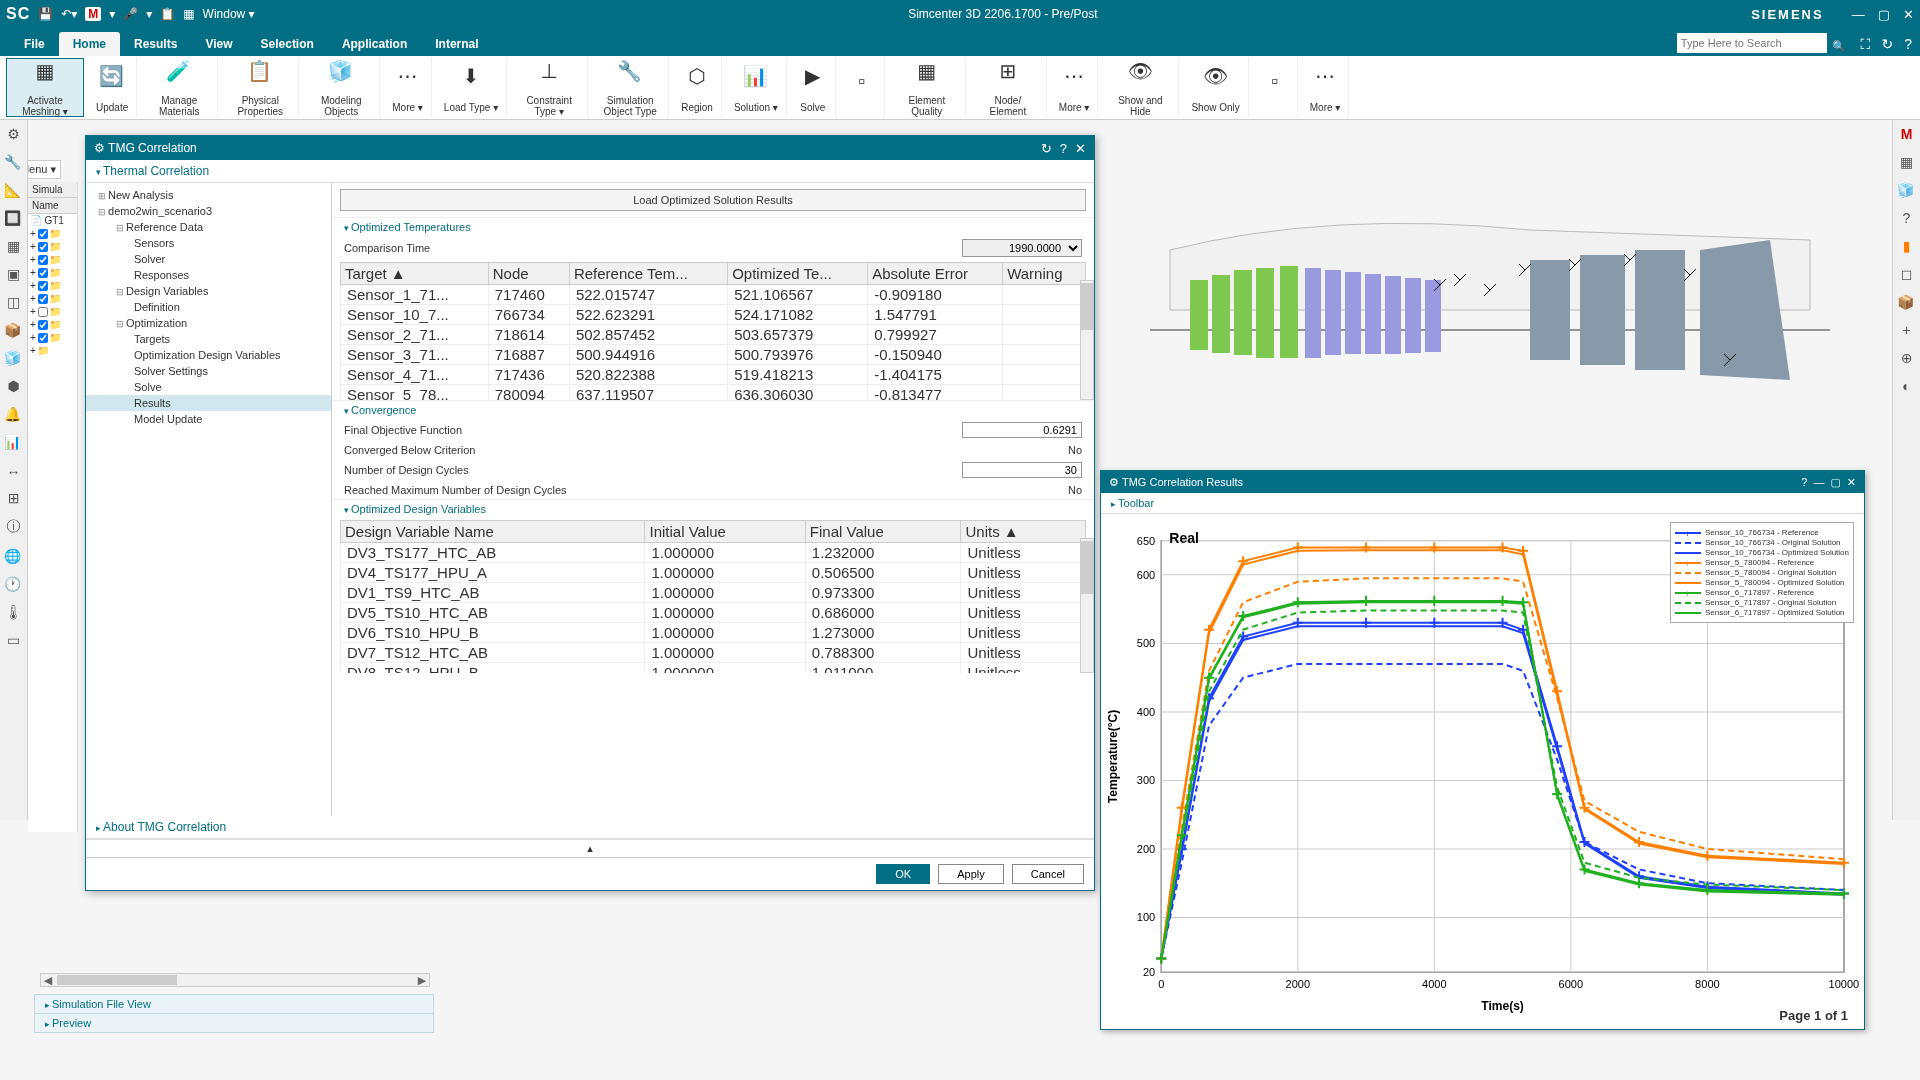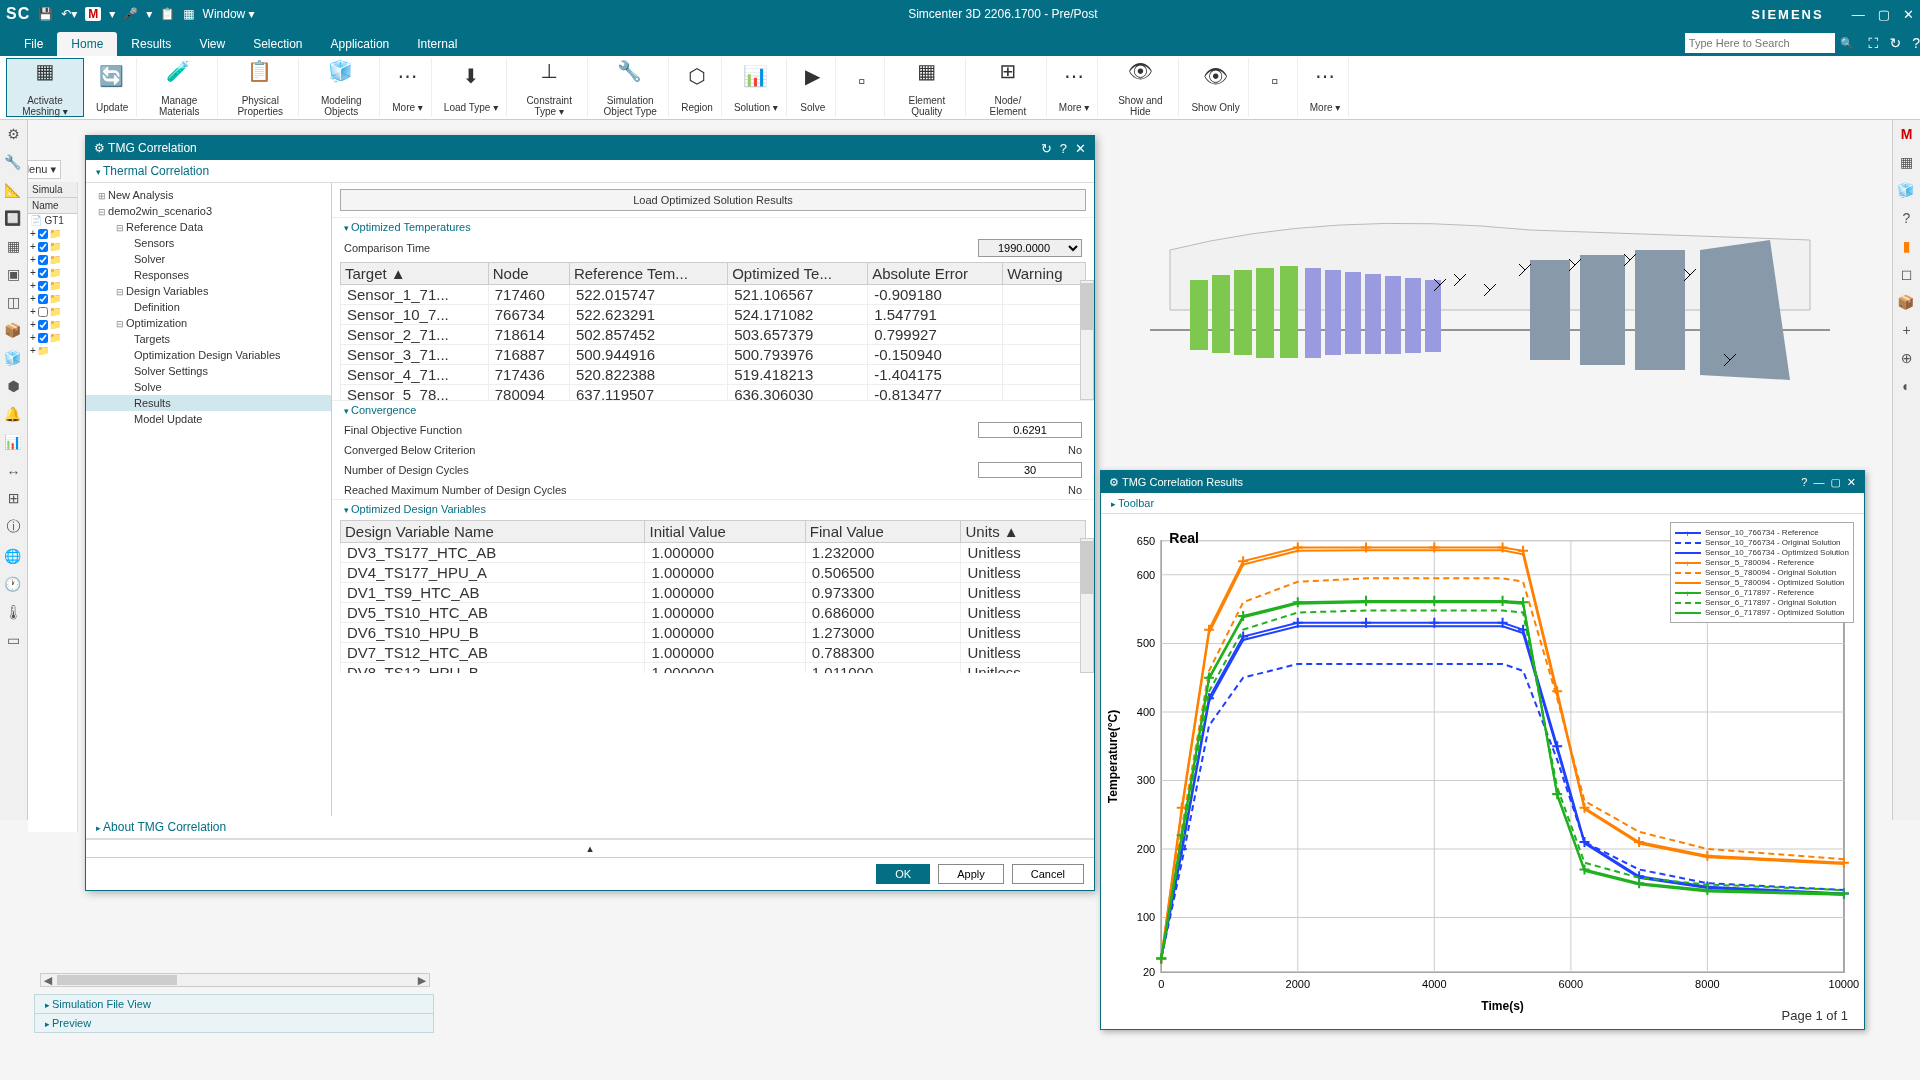--- a/index.html
+++ b/index.html
@@ -12,21 +12,21 @@
 .titlebar .qat span { font-size: 12px; cursor: pointer; }
 .titlebar .center { flex: 1; text-align: center; font-size: 12px; }
 .titlebar .brand { font-weight: bold; font-size: 13px; letter-spacing: 2px; margin-right: 10px; }
 .titlebar .wincontrols span { margin-left: 10px; font-size: 13px; cursor: pointer; }
 .m-badge { background:#fff; color:#c00; font-weight:bold; padding:0 3px; border-radius:2px; }
 
 
 .menubar { height: 28px; background: #036e84; display: flex; align-items: flex-end; padding-left: 10px; gap: 2px; }
 .menubar .tab { padding: 5px 14px; color: #fff; font-size: 12px; cursor: pointer; }
 .menubar .tab.active { background: #f5f5f5; color: #036e84; border-radius: 3px 3px 0 0; }
-.menubar .right { margin-left: auto; display: flex; align-items: center; gap: 6px; padding-right: 0; padding-bottom: 3px; }
+.menubar .right { margin-left: auto; display: flex; align-items: flex-end; gap: 6px; padding-right: 8px; padding-bottom: 3px; }
 .menubar .search { width: 150px; height: 20px; background: #fff; border: none; padding: 0 4px; font-size: 11px; color:#888; }
 .menubar .righticons span { color:#fff; margin-left:8px; font-size:14px; cursor:pointer; }
 
 
 .ribbon { height: 64px; background: #fff; border-bottom: 1px solid #ccc; display: flex; padding: 2px 6px; gap: 4px; }
 .ribbon .grp { display: flex; flex-direction: column; align-items: center; justify-content: center; padding: 2px 8px; border-right: 1px solid #eee; cursor: pointer; }
 .ribbon .grp .ico { width: 28px; height: 28px; display:flex; align-items:center; justify-content:center; font-size:20px; }
 .ribbon .grp .lbl { font-size: 10px; text-align: center; line-height: 1.1; margin-top: 12px; max-width: 60px; }
 .ribbon .grp.active { background: #d9edf2; border:1px solid #036e84; }
 
@@ -62,21 +62,21 @@
 .dialog .tree .node.selected { background: #d0e7ee; }
 .dialog .tree .exp::before { content:"⊟ "; color:#888; font-size:9px; }
 .dialog .tree .colexp::before { content:"⊞ "; color:#888; font-size:9px; }
 .dialog .mainpane { flex:1; display:flex; flex-direction:column; overflow:hidden; }
 .dialog .loadbtn { margin: 6px 8px; padding: 4px; border: 1px solid #aaa; background: #f5f5f5; text-align:center; cursor:pointer; }
 .dialog .subsec { padding: 3px 12px; color: #036e84; font-size: 11px; border-top:1px solid #eee; }
 .dialog .subsec::before { content:"▾ "; font-size:9px; }
 .dialog .field-row { display:flex; align-items:center; padding: 3px 12px; gap:8px; }
 .dialog .field-row .lbl { flex:1; }
 .dialog .field-row .val { width:120px; text-align:right; }
-.dialog .field-row input, .dialog .field-row select { width:104px; border:1px solid #999; padding:1px 4px; font-size:11px; text-align:center; }
+.dialog .field-row input, .dialog .field-row select { width:120px; border:1px solid #999; padding:1px 4px; font-size:11px; text-align:right; }
 .dialog table { width: calc(100% - 16px); margin: 2px 8px; border-collapse: collapse; font-size: 15px; }
 .dialog th { background:#f0f0f0; border:1px solid #ccc; padding:2px 4px; text-align:left; font-weight:normal; }
 .dialog td { border:1px solid #eee; padding:1px 6px; }
 .dialog .tbl-wrap { position:relative; }
 .dialog .vscroll { position:absolute; right:0; top:20px; bottom:0; width:14px; background:#f0f0f0; border:1px solid #ccc; }
 .dialog .vscroll .thumb { background:#ccc; width:100%; }
 .dialog .footer { border-top:1px solid #ccc; padding:6px 10px; display:flex; justify-content:flex-end; gap:8px; }
 .dialog .footer button { padding: 3px 18px; border:1px solid #888; background:#fff; font-size:11px; cursor:pointer; }
 .dialog .footer button.primary { background:#036e84; color:#fff; border-color:#036e84; }
 .dialog .collapse-arrow { text-align:center; padding:2px; border-top:1px solid #ddd; cursor:pointer; }
@@ -88,21 +88,21 @@
 .resultwin .rtitle .ctl { margin-left:6px; cursor:pointer; }
 .resultwin .toolbar-row { padding:4px 10px; color:#036e84; font-size:11px; border-bottom:1px solid #ddd; }
 .resultwin .toolbar-row::before { content:"▸ "; font-size:9px; }
 .resultwin .chart { flex:1; position:relative; background:#fff; }
 .resultwin .chart svg { width:100%; height:100%; }
 .resultwin .legend { position:absolute; right:10px; top:8px; background:#fff; border:1px solid #aaa; padding:4px; font-size:8px; }
 .resultwin .legend .row { display:flex; align-items:center; gap:4px; margin:1px 0; }
 .resultwin .legend .sw { width:26px; height:0; border-top-width:2px; border-top-style:solid; position:relative; }
 .resultwin .legend .sw.dash { border-top-style:dashed; }
 .resultwin .legend .mk { position:absolute; left:10px; top:-5px; font-size:9px; }
-.resultwin .pageof { position:absolute; right:16px; bottom:6px; font-weight:normal; font-size:13px; }
+.resultwin .pageof { position:absolute; right:16px; bottom:6px; font-weight:bold; font-size:13px; }
 .axis-label { font-size:12px; font-weight:bold; }
 .tick { font-size:11px; }
 
 
 .bottom-accordion { position:absolute; left:34px; top:995px; width:400px; }
 .bottom-accordion .bar { background:#eaf4f6; border:1px solid #c0d8dd; padding:3px 10px; color:#036e84; font-size:11px; cursor:pointer; margin-top:-1px; }
 .bottom-accordion .bar::before { content:"▸ "; font-size:9px; }
 
 
 .engine { position:absolute; left:1130px; top:190px; width:720px; height:250px; }
@@ -134,21 +134,21 @@
   <div class="center">Simcenter 3D 2206.1700 - Pre/Post</div>
   <span class="brand">SIEMENS</span>
   <div class="wincontrols">
     <span>—</span>
     <span>▢</span>
     <span>✕</span>
   </div>
 </div>
 
 <div class="menubar">
-  <div id="menutabs" style="display: flex;">
+  <div id="menutabs" style="display: flex; font-weight: bold;">
       <div class="tab">File</div>
       <div class="tab active">Home</div>
       <div class="tab">Results</div>
       <div class="tab">View</div>
       <div class="tab">Selection</div>
       <div class="tab">Application</div>
       <div class="tab">Internal</div>
     </div>
   <div class="right">
     <input class="search" placeholder="Type Here to Search" style="">

